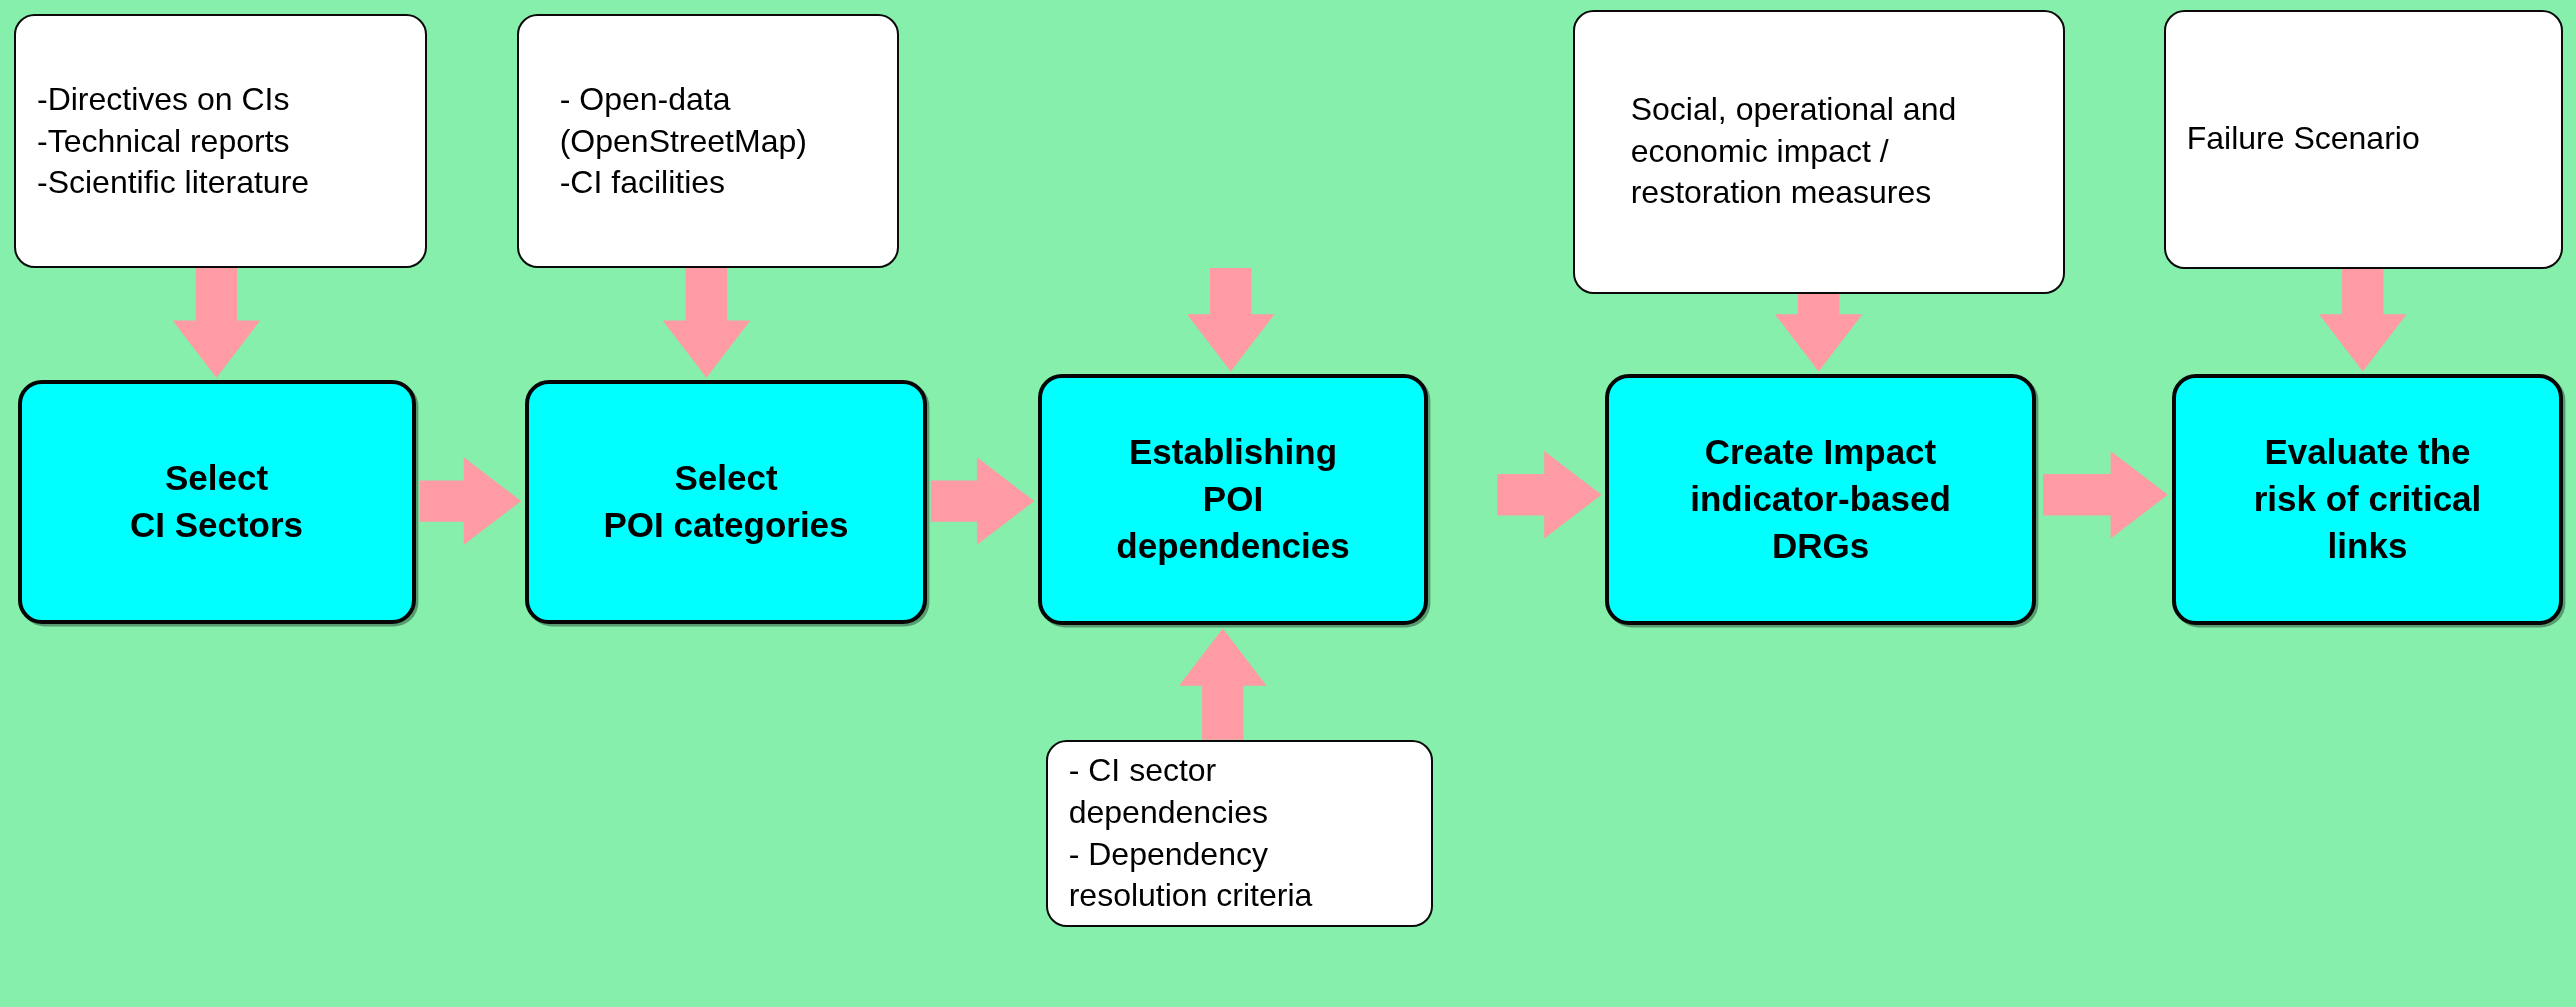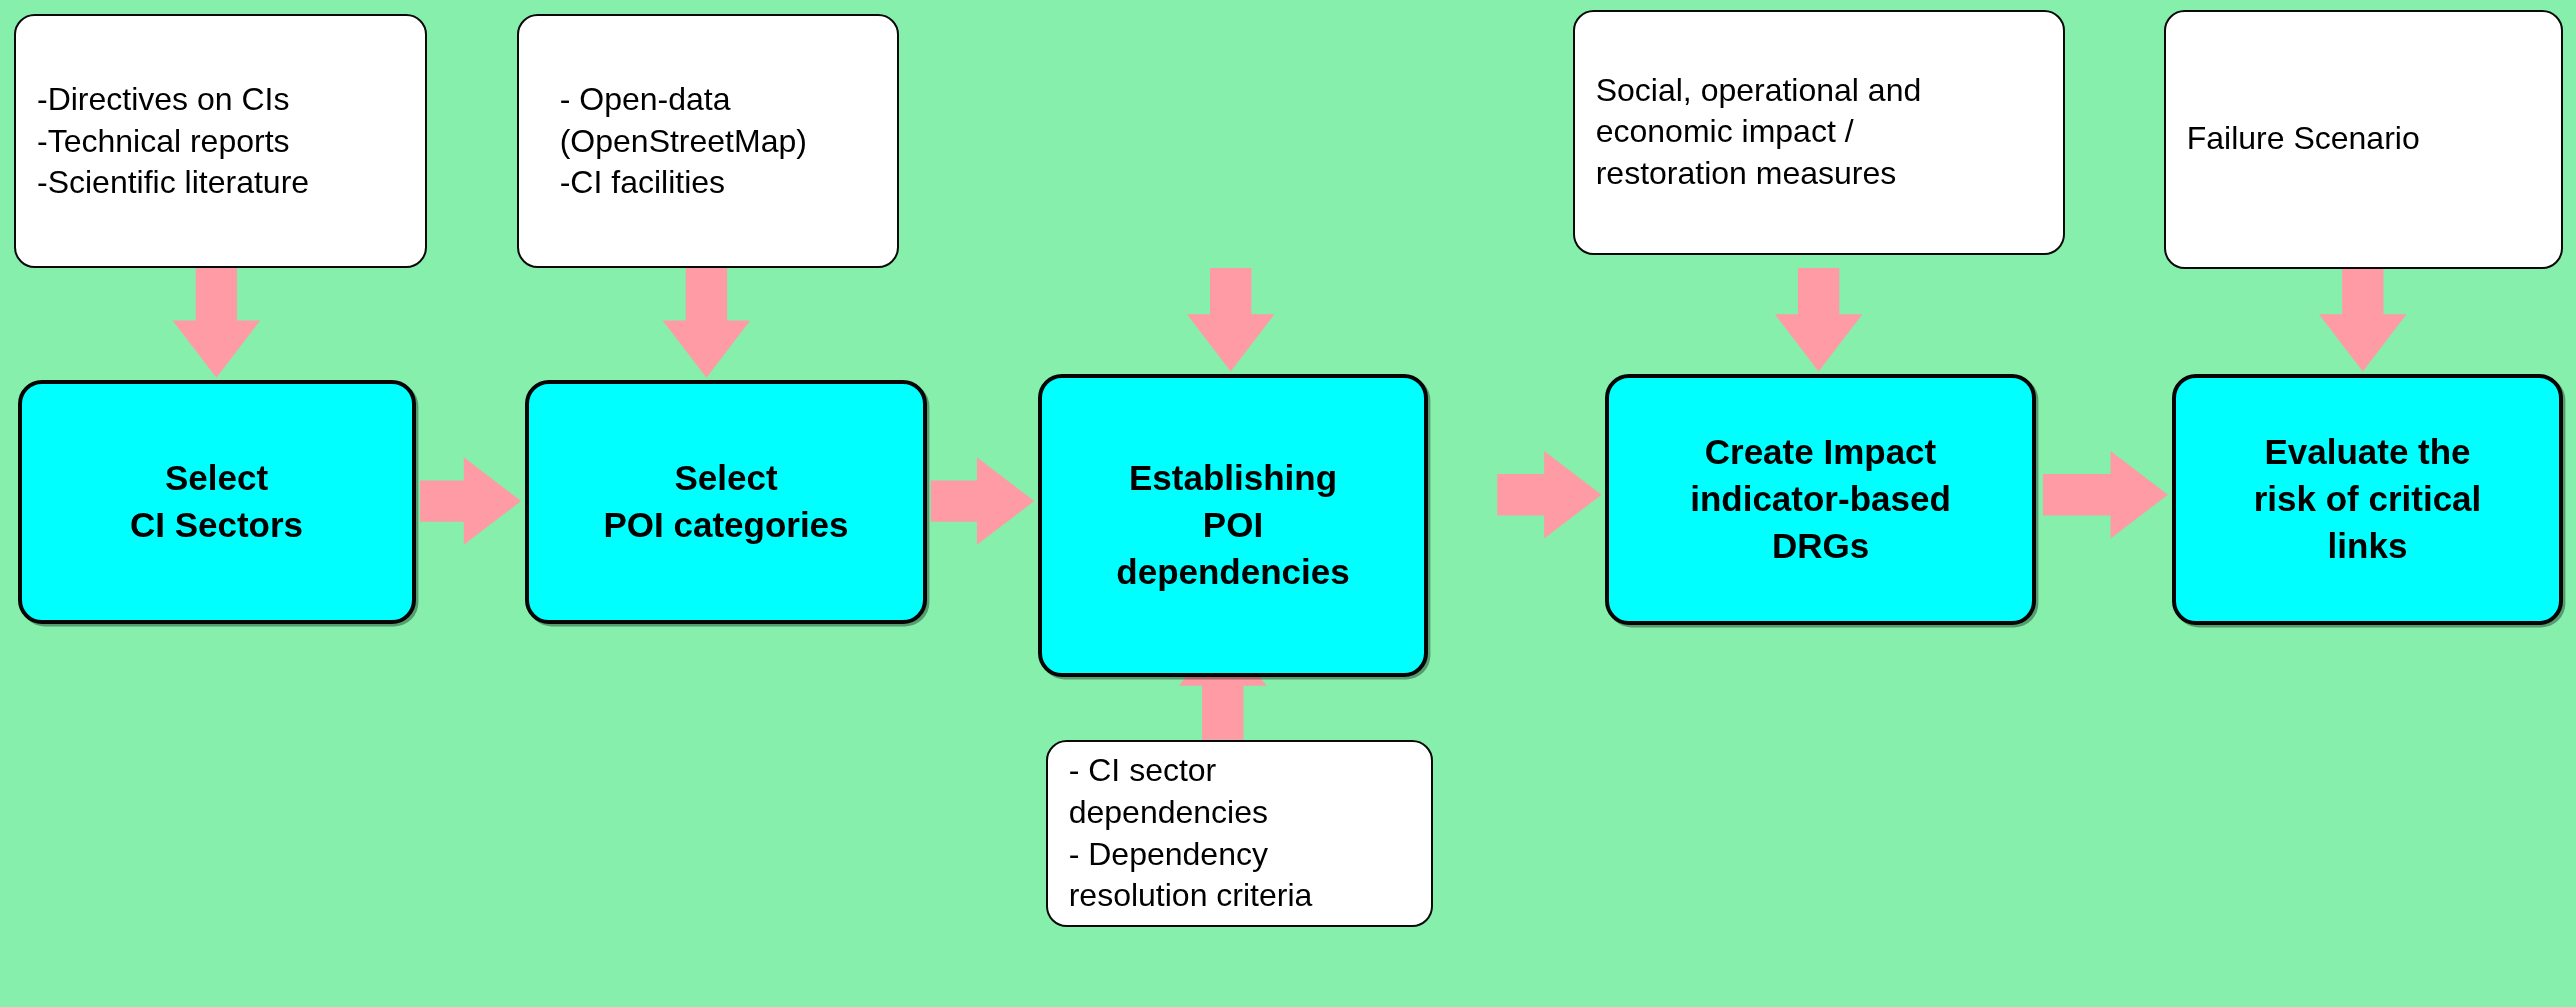--- a/index.html
+++ b/index.html
@@ -47,21 +47,21 @@
 -Scientific literature</div>
   </div>
 
   <div class="node input-node" id="n-in-1" style="left: 517px; top: 14.3px; width: 382px; height: 254px;">
     <div class="txt" style="text-align: left; margin-left: 20px;">- Open-data
 (OpenStreetMap)
 -CI facilities</div>
   </div>
 
 
-  <div class="node input-node" id="n-in-3" style="left: 1573px; top: 9.5px; width: 492px; height: 245px;">
+  <div class="node input-node" id="n-in-3" style="left: 1573px; top: 9.5px; width: 492px; height: 284px; padding-left: 35px;">
     <div class="txt" style="text-align: left;">Social, operational and
 economic impact /
 restoration measures</div>
   </div>
 
   <div class="node input-node" id="n-in-4" style="left: 2164px; top: 9.5px; width: 399px; height: 259px;">
     <div class="txt" style="">Failure Scenario</div>
   </div>
 
   <div class="node input-node" id="n-in-5" style="left: 1046px; top: 740px; width: 387px; height: 187px;">
@@ -74,21 +74,21 @@
   <div class="node process-node" id="n-pr-0" style="left: 17.5px; top: 380px; width: 398px; height: 244px;">
     <div class="txt">Select
 CI Sectors</div>
   </div>
 
   <div class="node process-node" id="n-pr-1" style="left: 525px; top: 380px; width: 402px; height: 244px;">
     <div class="txt">Select
 POI categories</div>
   </div>
 
-  <div class="node process-node" id="n-pr-2" style="left: 1038px; top: 374px; width: 390px; height: 303px; justify-content: center;">
+  <div class="node process-node" id="n-pr-2" style="left: 1038px; top: 374px; width: 390px; height: 251px; justify-content: center;">
     <div class="txt">Establishing
 POI
 dependencies</div>
   </div>
 
   <div class="node process-node" id="n-pr-4" style="left: 2172px; top: 374px; width: 391px; height: 251px;">
     <div class="txt">Evaluate the
 risk of critical
 links</div>
   </div>

